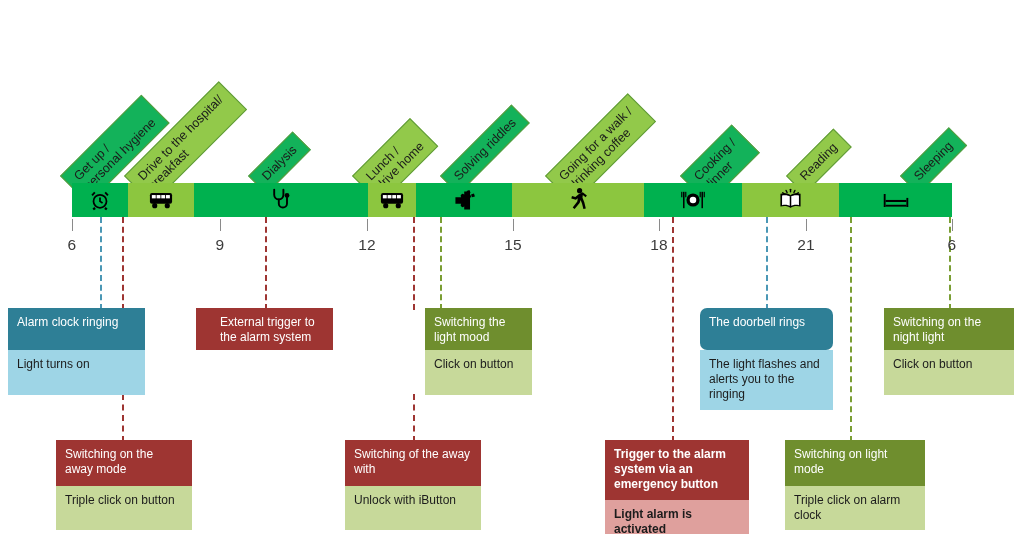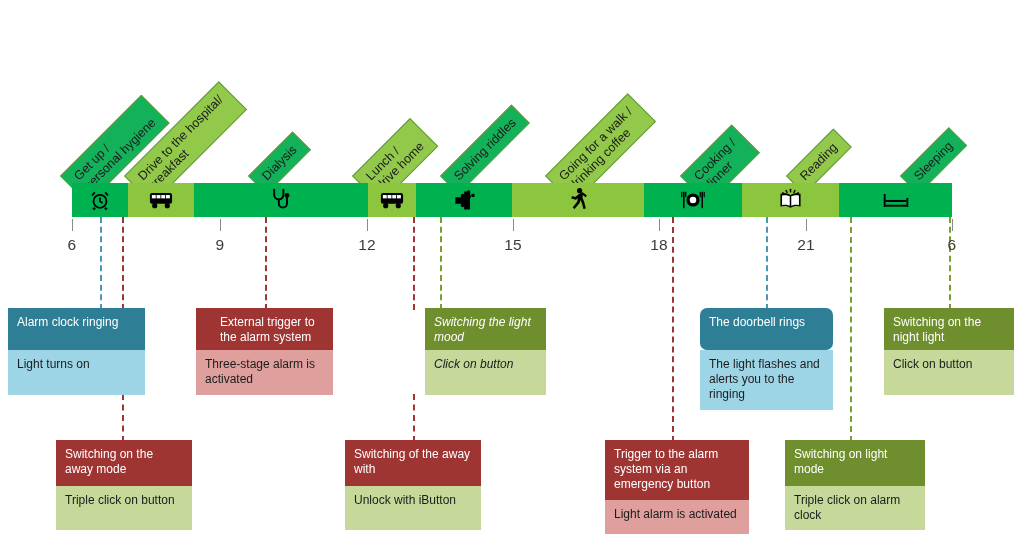--- a/index.html
+++ b/index.html
@@ -294,43 +294,42 @@
       <div class="hour" style="left: 952px;">6</div>
     </div>
 
   <div id="cards-layer">
       <div class="card c-teal" style="left: 8px; top: 308px; width: 137px;">
         <div class="hd" style="height: 42px;">Alarm clock ringing</div>
         <div class="bd" style="height: 45px;">Light turns on</div>
       </div>
       <div class="card c-red" style="left: 196px; top: 308px; width: 137px;">
         <div class="hd" style="height: 42px; padding-left: 24px;">External trigger to the alarm system</div>
-        <div class="bd" style="height: 45px;">Three-stage alarm is activated</div>
-      </div>
-      <div class="card c-olive" style="left: 425px; top: 308px; width: 121px; font-style: italic;">
+      </div>
+      <div class="card c-olive" style="left: 425px; top: 308px; width: 107px;">
         <div class="hd" style="height: 42px;">Switching the light mood</div>
         <div class="bd" style="height: 45px;">Click on button</div>
       </div>
       <div class="card c-teal" style="left: 700px; top: 308px; width: 133px;">
         <div class="hd" style="height: 42px; border-radius: 7px;">The doorbell rings</div>
         <div class="bd" style="height: 60px;">The light flashes and alerts you to the ringing</div>
       </div>
       <div class="card c-olive" style="left: 884px; top: 308px; width: 130px;">
         <div class="hd" style="height: 42px;">Switching on the night light</div>
         <div class="bd" style="height: 45px;">Click on button</div>
       </div>
       <div class="card c-redgrn" style="left: 56px; top: 440px; width: 136px;">
         <div class="hd" style="height: 46px;">Switching on the away mode</div>
         <div class="bd" style="height: 44px;">Triple click on button</div>
       </div>
       <div class="card c-redgrn" style="left: 345px; top: 440px; width: 136px;">
         <div class="hd" style="height: 46px;">Switching of the away with</div>
         <div class="bd" style="height: 44px;">Unlock with iButton</div>
       </div>
-      <div class="card c-red" style="left: 605px; top: 440px; width: 144px;">
+      <div class="card c-red" style="left: 605px; top: 440px; width: 144px; font-weight: bold;">
         <div class="hd" style="height: 60px;">Trigger to the alarm system via an emergency button</div>
         <div class="bd" style="height: 34px;">Light alarm is activated</div>
       </div>
       <div class="card c-olive" style="left: 785px; top: 440px; width: 140px;">
         <div class="hd" style="height: 46px;">Switching on light mode</div>
         <div class="bd" style="height: 44px;">Triple click on alarm clock</div>
       </div>
     </div>
 
 </div>

